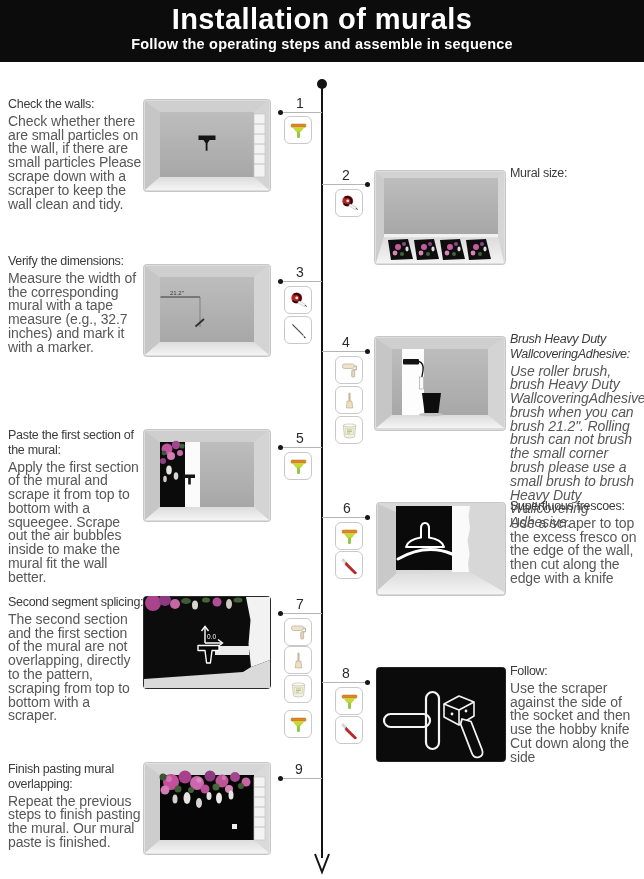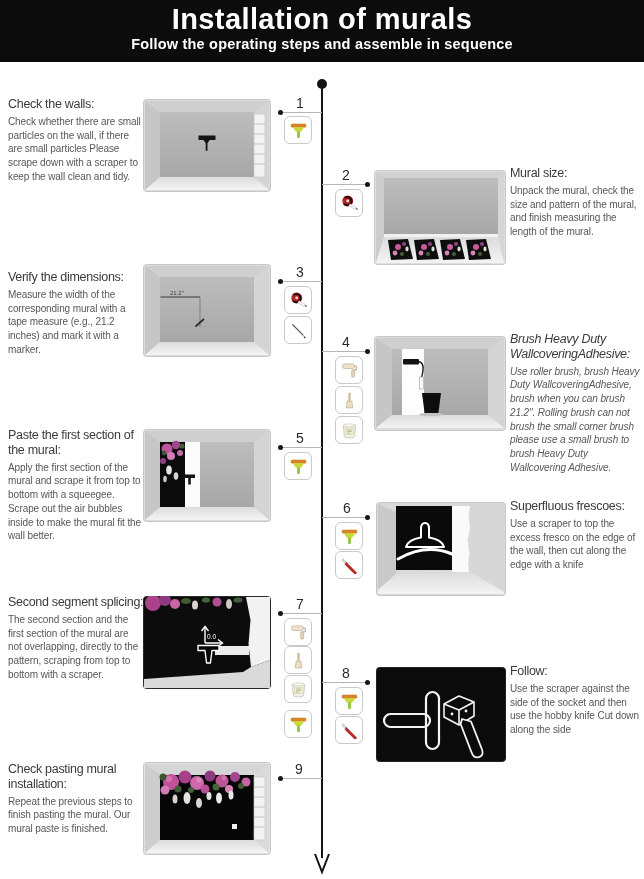--- a/index.html
+++ b/index.html
@@ -14,21 +14,21 @@
   .tl-dot{position:absolute;left:317px;top:79px;width:10px;height:10px;border-radius:50%;background:#141414;}
   .tl-arrow{position:absolute;left:312px;top:851px;}
   
   .conn{position:absolute;height:1px;background:#b5b5b5;}
   .cdot{position:absolute;width:5px;height:5px;border-radius:50%;background:#161616;}
   .num{position:absolute;width:18px;text-align:center;font-size:14px;color:#2a2a2a;line-height:15px;}
   
   .tblock{position:absolute;}
   .step-title{margin:0 0 3px;font-size:12.5px;font-weight:400;color:#3b3b3b;letter-spacing:-.3px;line-height:1.18;}
   .nowrap{white-space:nowrap;}
-  .step-desc{margin:0;font-size:10px;color:#575757;letter-spacing:-.1px;line-height:13.8px;}
+  .step-desc{margin:0;font-size:14px;color:#575757;letter-spacing:-.1px;line-height:13.8px;}
   
   .illus{position:absolute;}
   .illus svg{display:block;width:100%;height:100%;}
   
   .toolbox{position:absolute;width:28px;height:28px;box-sizing:border-box;border:1px solid #c9c9c9;border-radius:6px;
            background:#fff;display:flex;align-items:center;justify-content:center;}
   .toolbox svg{width:21px;height:21px;display:block;}
   svg text{font-family:"Liberation Sans",sans-serif;}
 </style>
 </head>
@@ -154,28 +154,27 @@
             <ellipse cx="33" cy="79" rx="1.6" ry="2.4" fill="#dddddd"></ellipse>
           </g>
           <use href="#mpanel" x="26"></use>
           <use href="#mpanel" x="52"></use>
           <use href="#mpanel" x="78"></use>
         </g>
       </svg>
     </div>
     <div class="tblock" style="left:510px;top:166px;width:130px;">
       <h2 class="step-title">Mural size:</h2>
-      <p class="step-desc">Unpack the mural, check the size and pattern of the mural, and finish measuring the length of the mural.</p>
-    </div>
-  </section>
-
-  <section>
-    <div class="tblock" style="left:8px;top:270px;width:134px;">
+    </div>
+  </section>
+
+  <section>
+    <div class="tblock" style="left:8px;top:254px;width:134px;">
       <h2 class="step-title">Verify the dimensions:</h2>
-      <p class="step-desc">Measure the width of the corresponding mural with a tape measure (e.g., 21.2 inches) and mark it with a marker.</p>
+      <p class="step-desc">Measure the width of the corresponding mural with a tape measure (e.g., 32.7 inches) and mark it with a marker.</p>
     </div>
     <div class="illus" style="left:143px;top:264px;width:128px;height:93px;">
       <svg viewBox="0 0 128 93" preserveAspectRatio="none">
         <rect x="0.5" y="0.5" width="127" height="92" rx="3" fill="#dcdcdc" stroke="#c6c6c6"></rect>
         <polygon points="2,2 126,2 111,13 17,13" fill="#cfcfcf"></polygon>
         <polygon points="2,2 17,13 17,78 2,91" fill="#c6c6c6"></polygon>
         <polygon points="126,2 111,13 111,78 126,91" fill="#d4d4d4"></polygon>
         <polygon points="2,91 17,78 111,78 126,91" fill="url(#gfloor)"></polygon>
         <rect x="17" y="13" width="94" height="65" fill="url(#gwall)"></rect>
         <path d="M17.5 33 H57" stroke="#383838" stroke-width="1.1"></path>
@@ -394,21 +393,21 @@
       </svg>
     </div>
     <div class="tblock" style="left:510px;top:664px;width:132px;">
       <h2 class="step-title">Follow:</h2>
       <p class="step-desc">Use the scraper against the side of the socket and then use the hobby knife Cut down along the side</p>
     </div>
   </section>
 
   <section>
     <div class="tblock" style="left:8px;top:762px;width:134px;">
-      <h2 class="step-title">Check pasting mural installation:</h2>
+      <h2 class="step-title">Finish pasting mural overlapping:</h2>
       <p class="step-desc">Repeat the previous steps to finish pasting the mural. Our mural paste is finished.</p>
     </div>
     <div class="illus" style="left:143px;top:762px;width:128px;height:93px;">
       <svg viewBox="0 0 128 93" preserveAspectRatio="none">
         <rect x="0.5" y="0.5" width="127" height="92" rx="3" fill="#e2e2e2" stroke="#c6c6c6"></rect>
         <polygon points="2,2 126,2 111,13 17,13" fill="#d6d6d6"></polygon>
         <polygon points="2,2 17,13 17,78 2,91" fill="#cdcdcd"></polygon>
         <polygon points="126,2 111,13 111,78 126,91" fill="#dadada"></polygon>
         <polygon points="2,91 17,78 111,78 126,91" fill="url(#gfloor)"></polygon>
         <rect x="17" y="13" width="94" height="65" fill="#060606"></rect>

